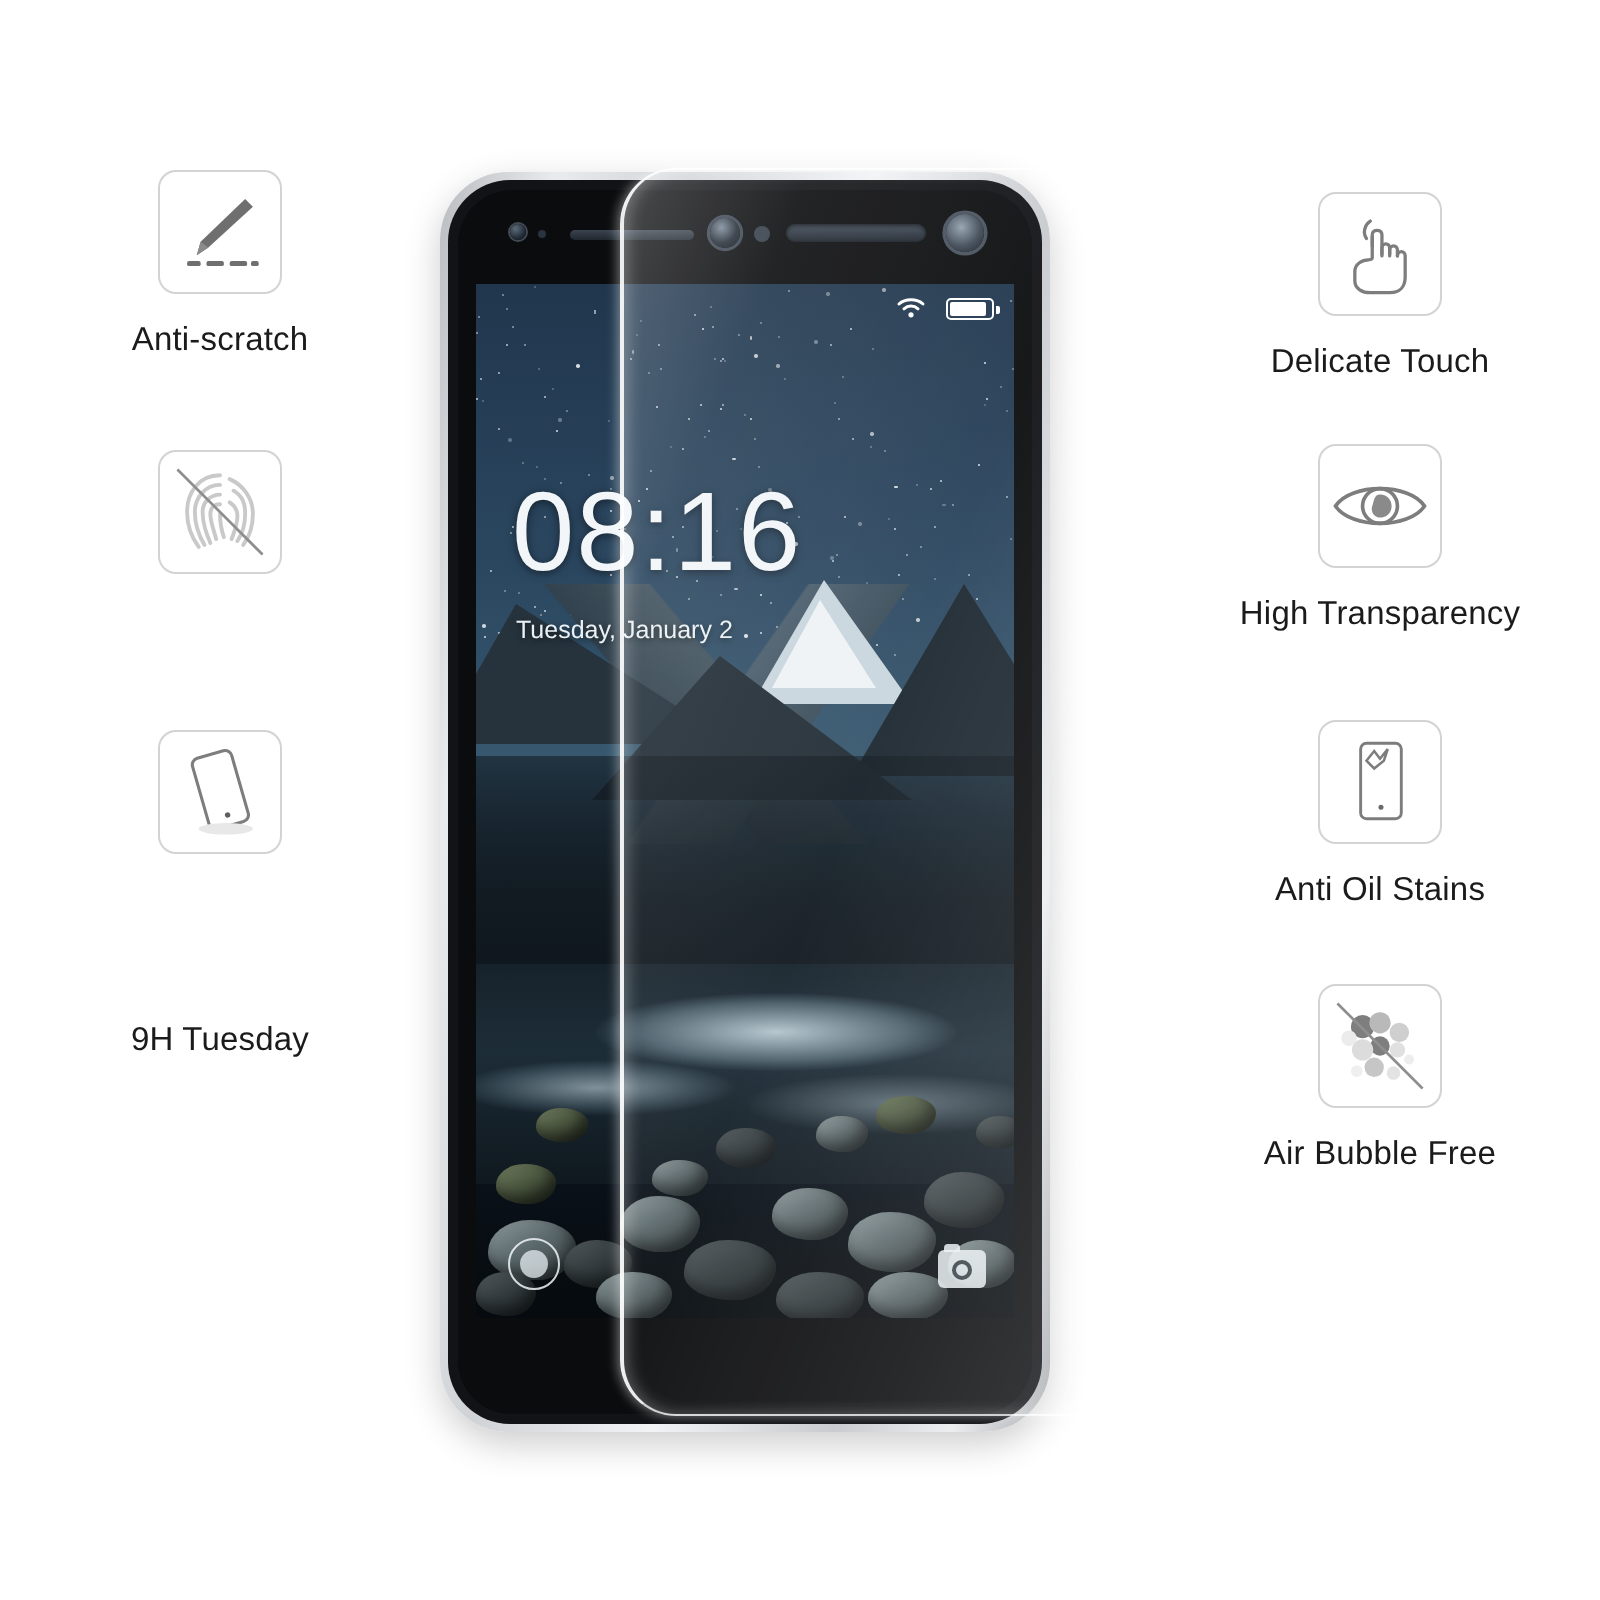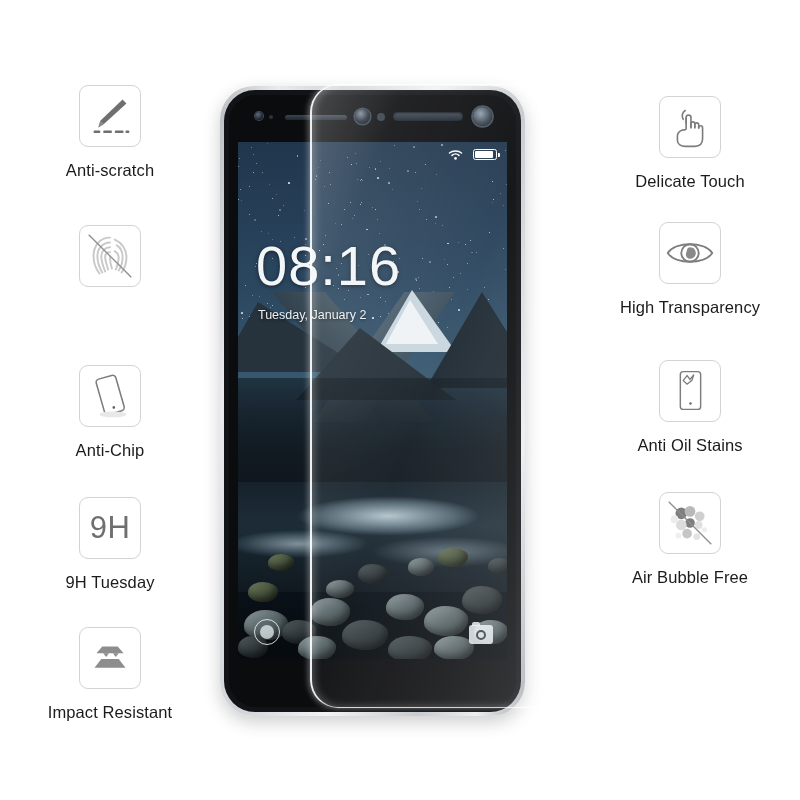--- a/index.html
+++ b/index.html
@@ -371,41 +371,26 @@
     <div class="feature" style="top:365px">
       <div class="feature-icon-box">
         <svg class="icon-svg" viewBox="0 0 62 62">
           <g transform="rotate(-16 31 31)">
             <rect x="21" y="11" width="21" height="38" rx="3.5" fill="#ffffff" stroke="#7d7d7d" stroke-width="1.6"></rect>
             <circle cx="31.5" cy="43.5" r="1.4" fill="#5f5f5f"></circle>
           </g>
           <ellipse cx="34" cy="50" rx="14" ry="3" fill="#e8e8e8"></ellipse>
         </svg>
       </div>
-      <div class="feature-label">Anti-Chip</div>
     </div>
 
     <div class="feature" style="top:497px">
-      <div class="feature-icon-box">
-        <div style="position:absolute;inset:0;display:flex;align-items:center;justify-content:center;font-size:31px;color:#6f6f6f;letter-spacing:0.5px;">9H</div>
-      </div>
       <div class="feature-label">9H Tuesday</div>
     </div>
 
-    <div class="feature" style="top:627px">
-      <div class="feature-icon-box">
-        <svg class="icon-svg" viewBox="0 0 62 62">
-          <path d="M17 26 L23 19 L39 19 L45 26 Z" fill="#8d8d8d"></path>
-          <path d="M15 41 L22 32 L40 32 L47 41 Z" fill="#8d8d8d"></path>
-          <path d="M24 26 L30 26 L27 30 Z" fill="#8d8d8d"></path>
-          <path d="M34 26 L40 26 L37 30 Z" fill="#8d8d8d"></path>
-        </svg>
-      </div>
-      <div class="feature-label">Impact Resistant</div>
-    </div>
   </div>
 
   <div class="feature-col col-right">
 
     <div class="feature" style="top:96px">
       <div class="feature-icon-box">
         <svg class="icon-svg" viewBox="0 0 62 62">
           <g fill="none" stroke="#7d7d7d" stroke-width="1.7" stroke-linejoin="round" stroke-linecap="round">
             <path d="M26 14 C23 16 22 20 24 23"></path>
             <path d="M27 22 L27 33 C27 34 26 34 25 34 C22 34 18 36 18 40 L18 45 C18 49 22 51 26 51 L36 51 C41 51 44 48 44 43 L44 32 C44 29 40 29 40 32"></path>

